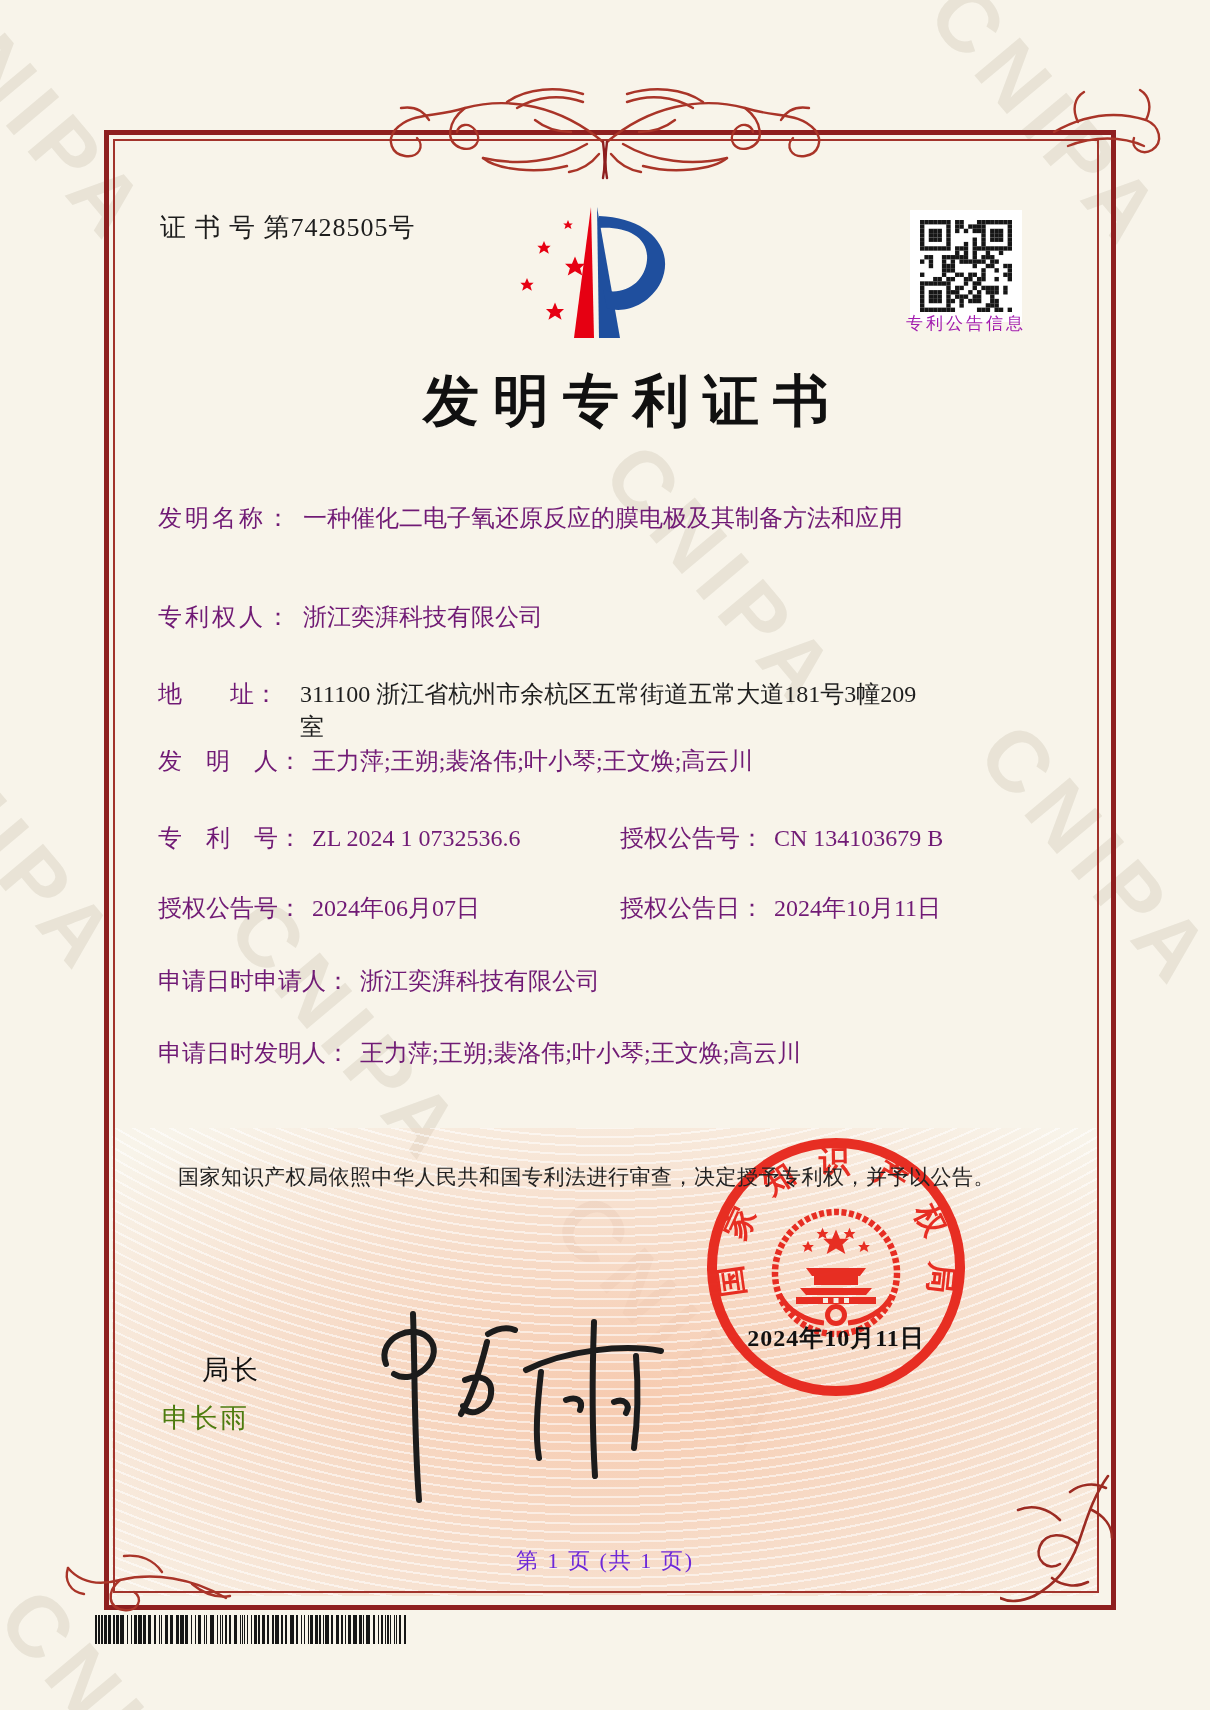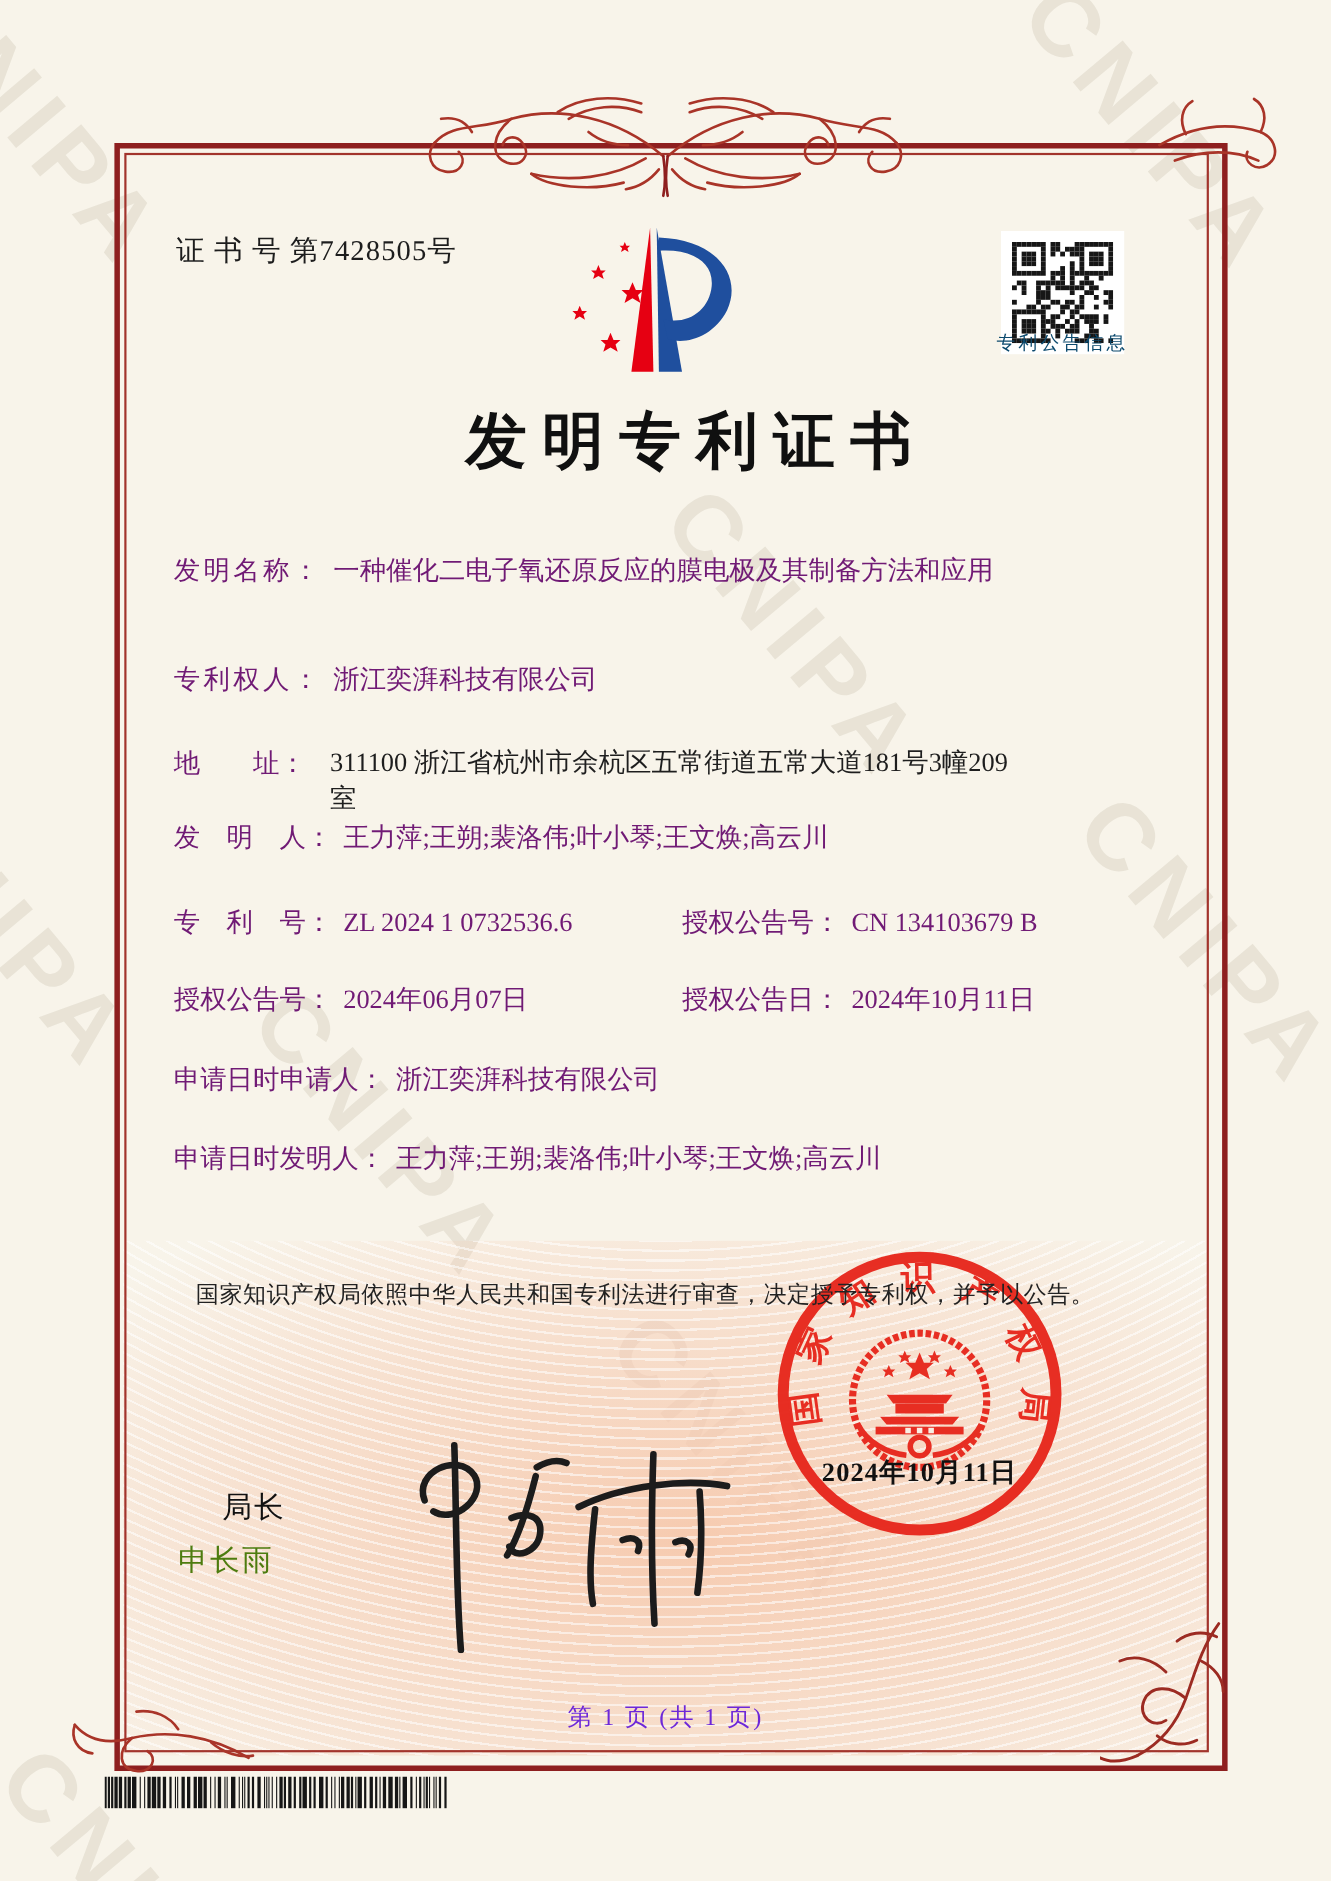--- a/index.html
+++ b/index.html
@@ -35,22 +35,22 @@
   }
   #frame-inner{
     left:113px;top:139px;width:982px;height:1450px;
     border:2px solid #a2342c;z-index:1;
   }
   
   #cert-no{left:160px;top:210px;font-size:26px;letter-spacing:1px;color:#1d1d1d;z-index:3;}
   #logo{left:495px;top:200px;z-index:3;}
   #qr-box{left:910px;top:210px;width:112px;height:112px;background:#fff;z-index:3;
           display:flex;align-items:center;justify-content:center;}
-  #qr-caption{left:880px;top:300px;width:172px;text-align:center;
-          font-size:17px;letter-spacing:3px;color:#0c4a6e;z-index:3;}
+  #qr-caption{left:880px;top:312px;width:172px;text-align:center;
+          font-size:17px;letter-spacing:3px;color:#a21caf;z-index:3;}
   #doc-title{left:104px;top:364px;width:1002px;text-align:center;
           font-size:56px;font-weight:600;letter-spacing:14px;color:#101010;z-index:3;padding-left:28px;}
   
   .row{position:absolute;z-index:3;font-size:24px;white-space:nowrap;color:#701a75;}
   .lbl{display:inline-block;}
   .ls2{letter-spacing:3px;}
   .val{margin-left:10px;}
   .valblock{position:absolute;z-index:3;font-size:24px;color:#1e1e1e;
             white-space:pre-line;line-height:33px;margin-left:44px;}
   

